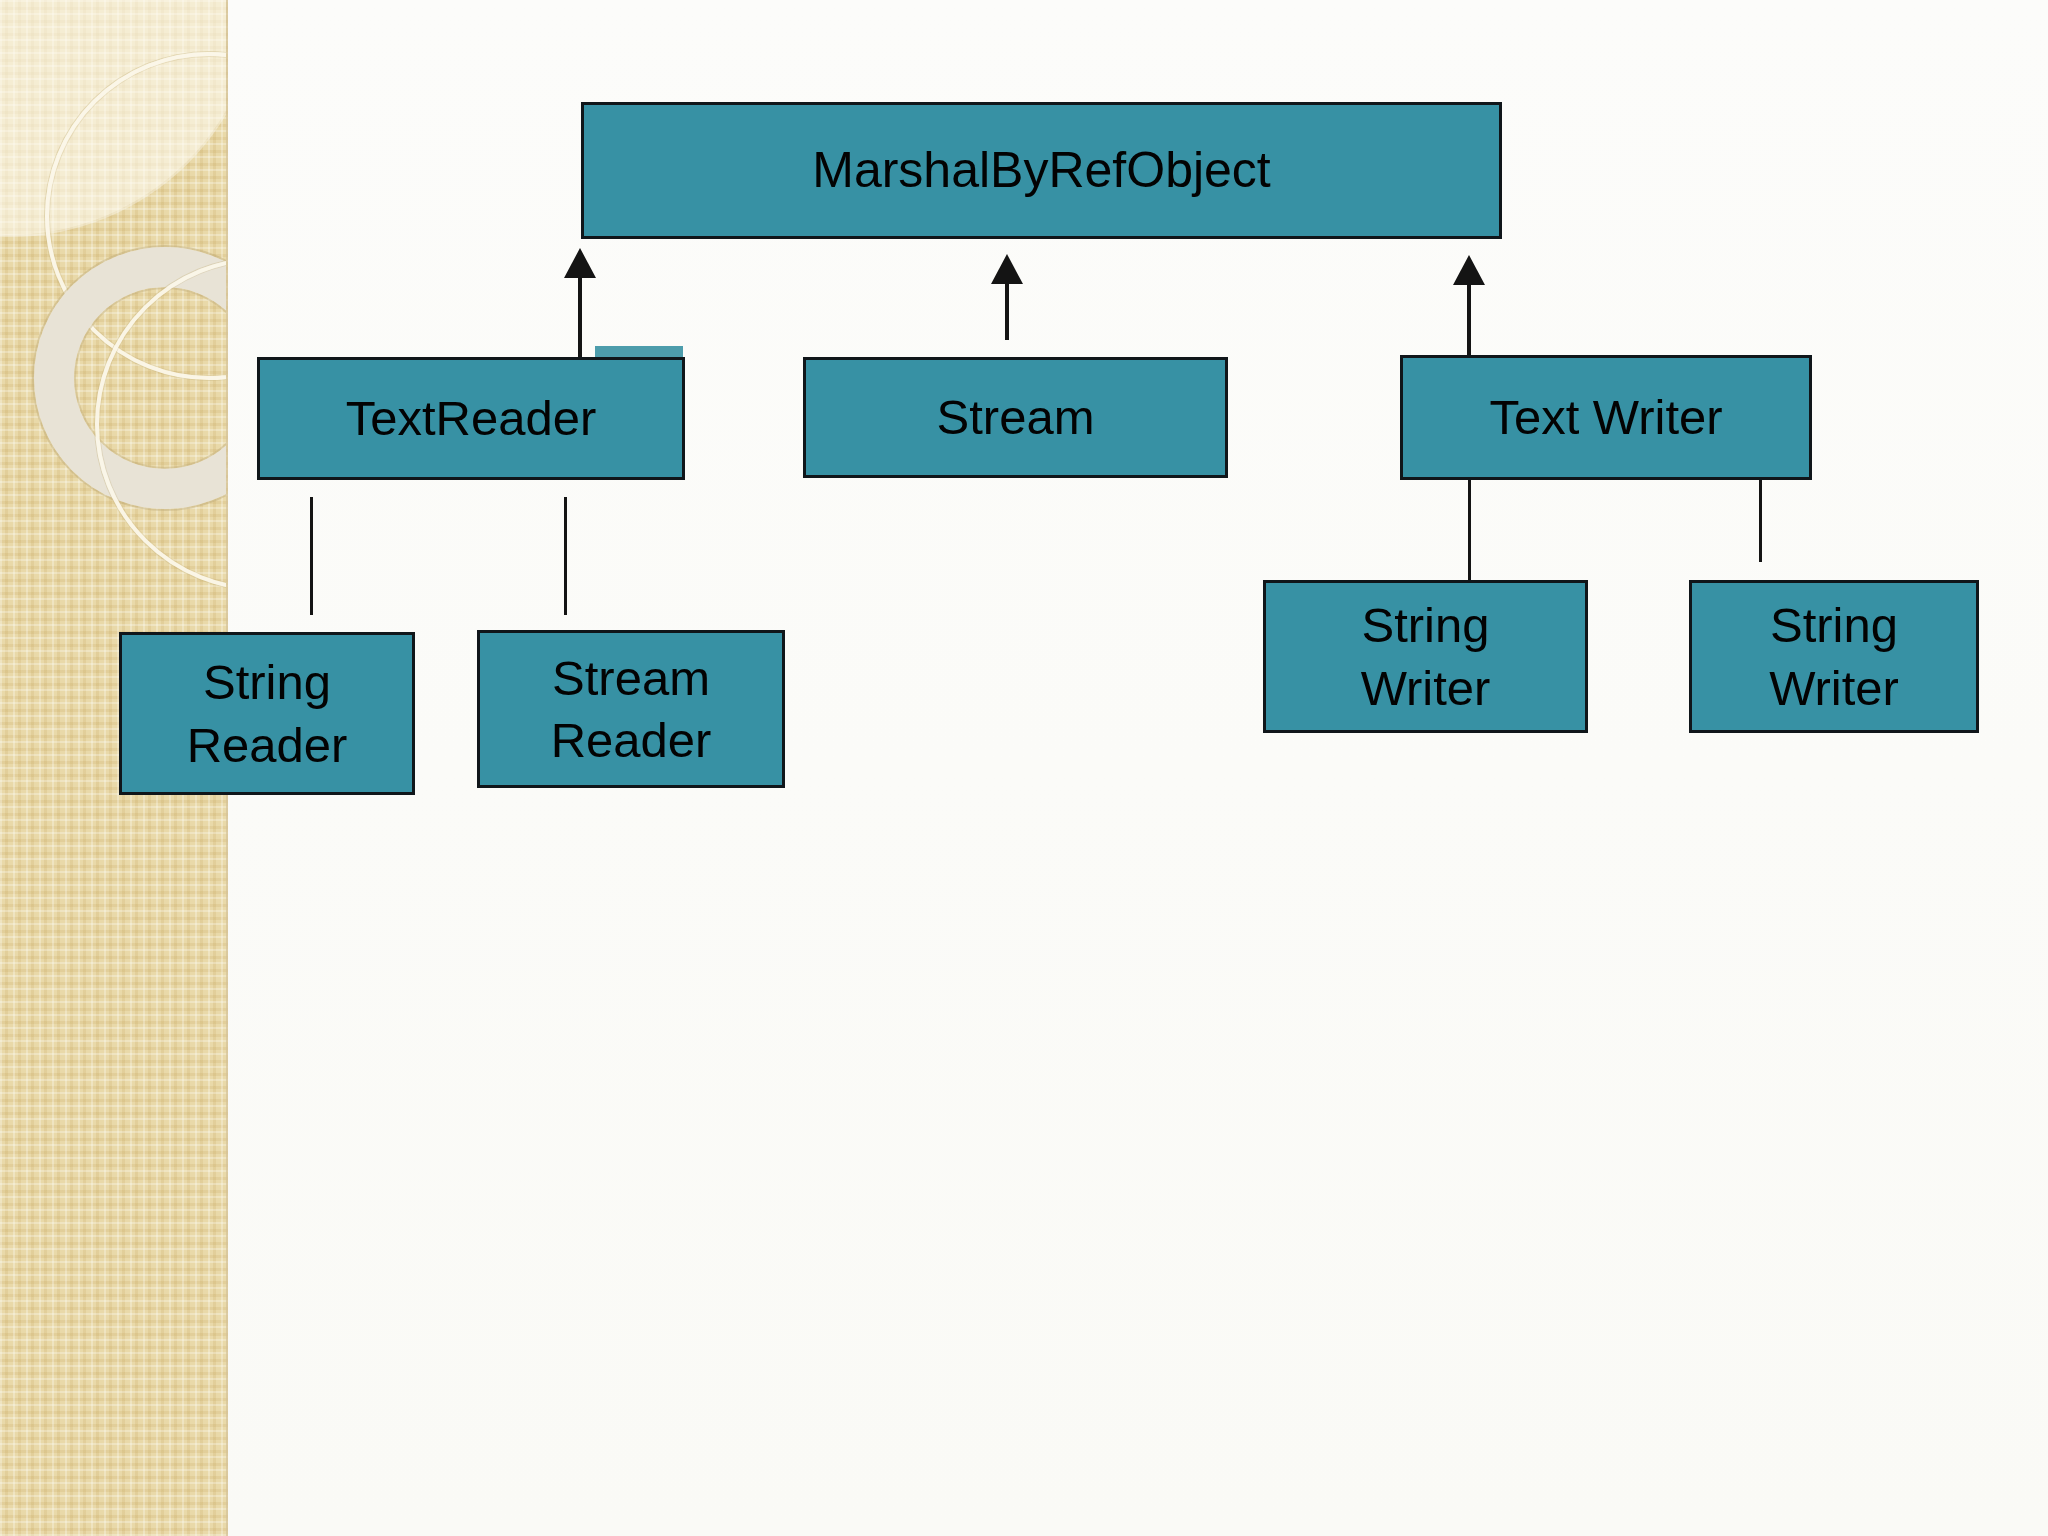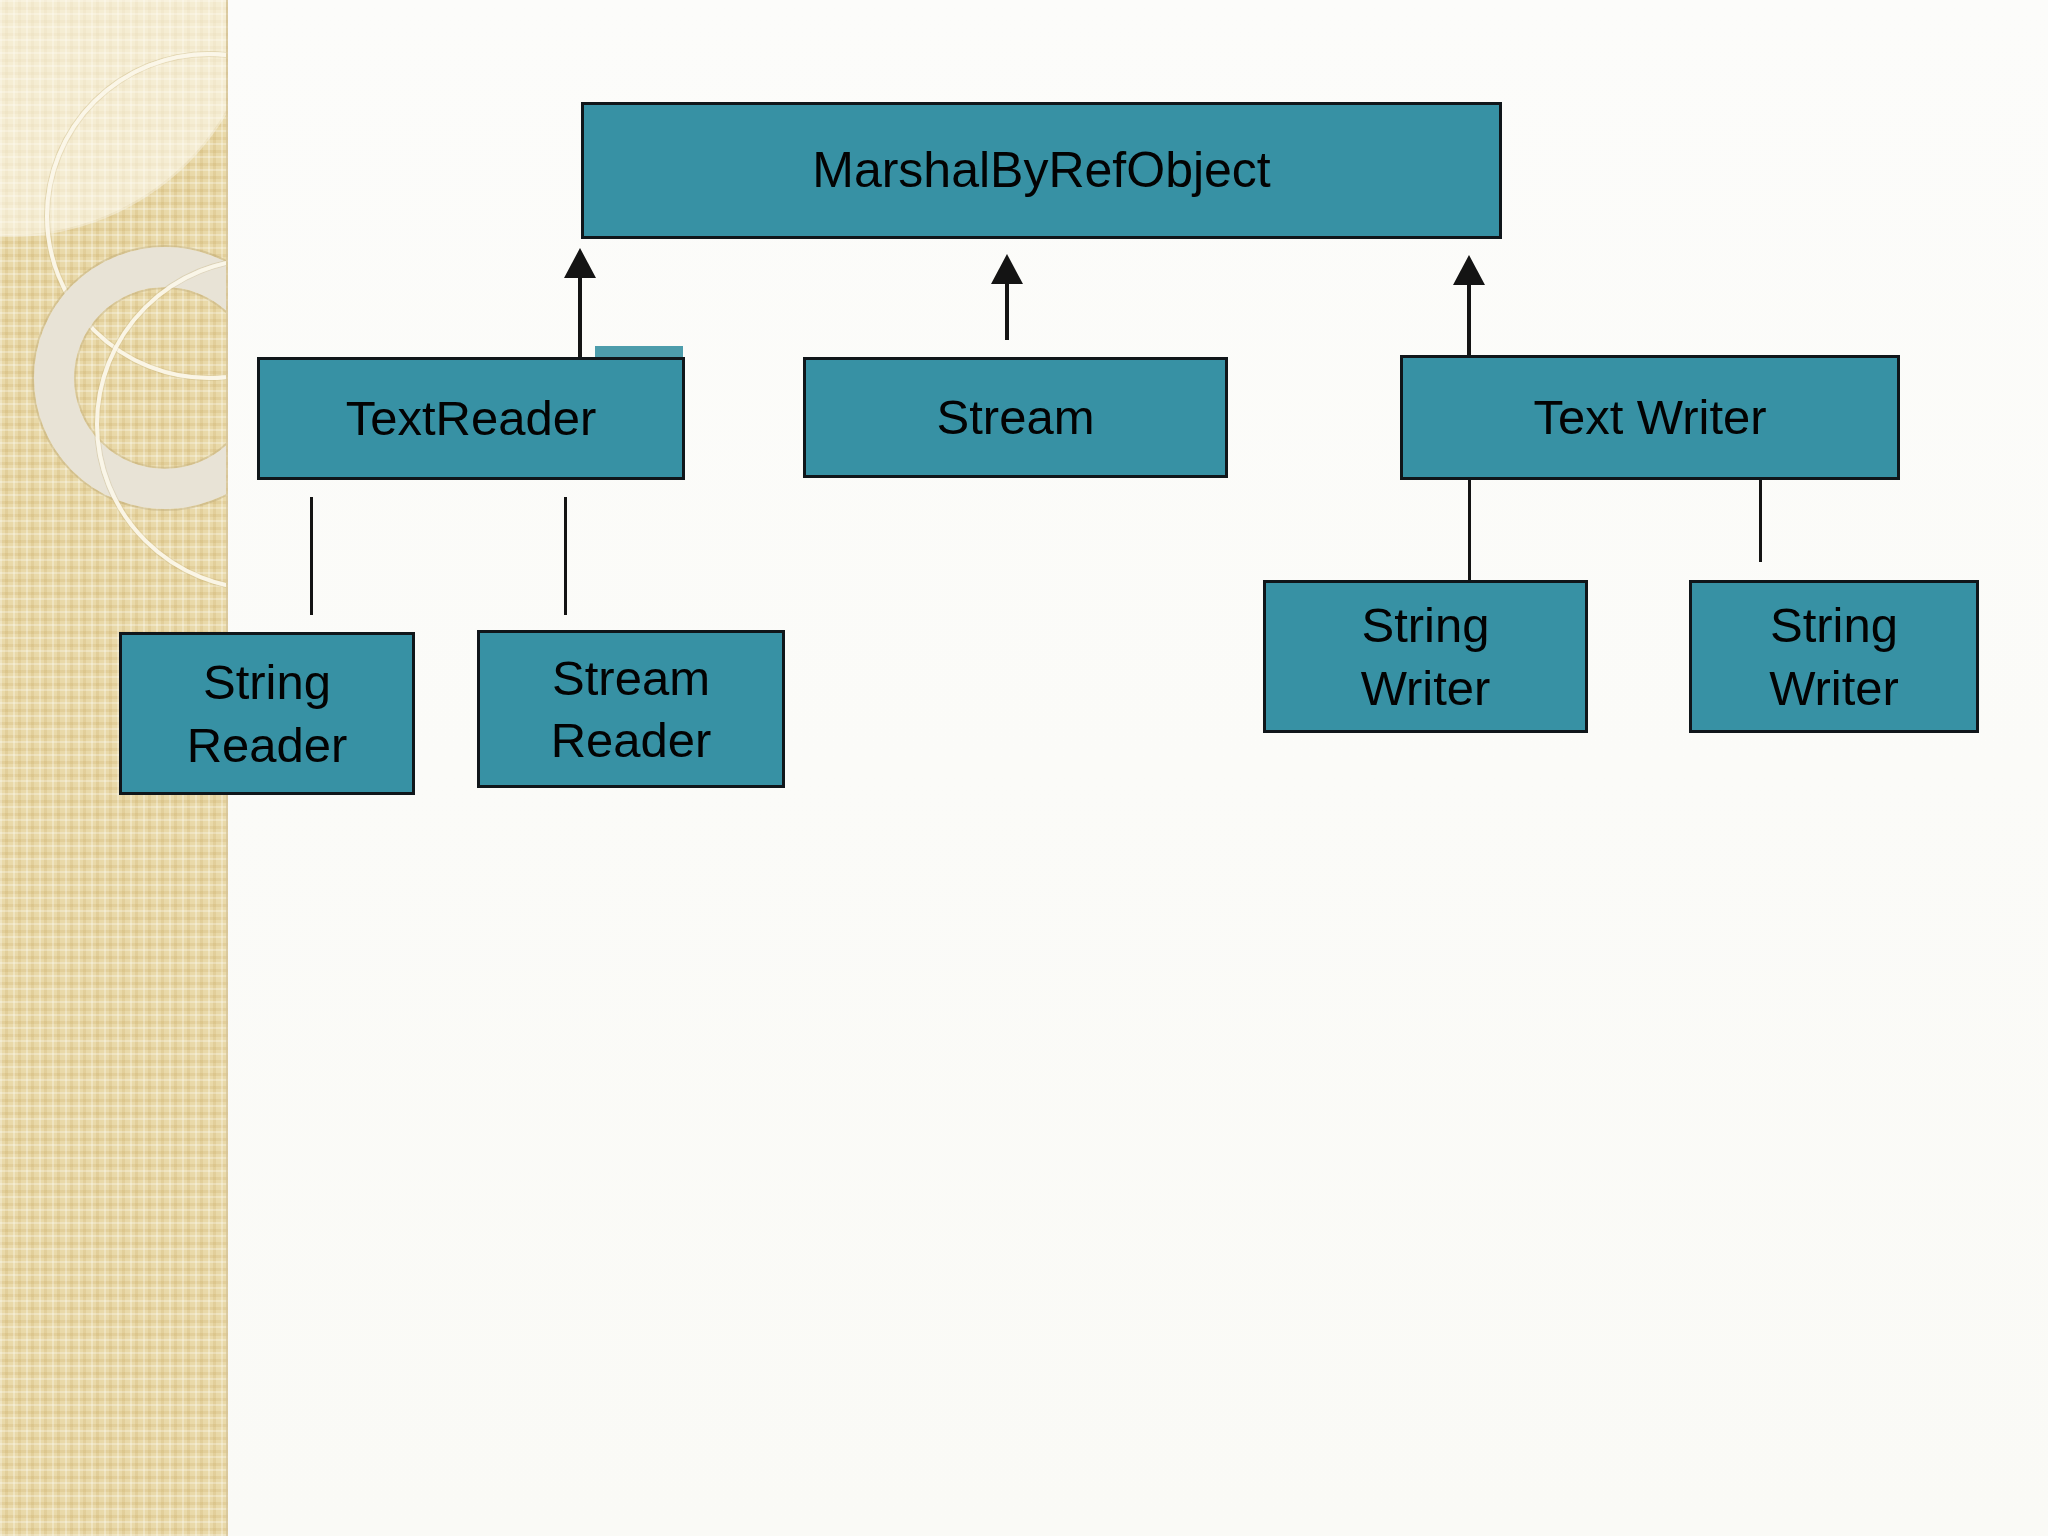--- a/index.html
+++ b/index.html
@@ -46,21 +46,21 @@
     background:#3791a4;border:3px solid #10161a;box-sizing:border-box;
     color:#030303;text-align:center;
   }
   .node .lbl{display:block;line-height:1.27;}
   .fs-xl{font-size:50px;}
   .fs-l{font-size:49px;}
 
   .n-marshal{left:581px;top:102px;width:921px;height:137px;}
   .n-textreader{left:257px;top:357px;width:428px;height:123px;}
   .n-stream{left:803px;top:357px;width:425px;height:121px;}
-  .n-textwriter{left:1400px;top:355px;width:500px;height:125px;}
+  .n-textwriter{left:1400px;top:355px;width:412px;height:125px;}
   .n-stringreader{left:119px;top:632px;width:296px;height:163px;}
   .n-streamreader{left:477px;top:630px;width:308px;height:158px;}
   .n-stringwriter-l{left:1263px;top:580px;width:325px;height:153px;}
   .n-stringwriter-r{left:1689px;top:580px;width:290px;height:153px;}
 
   .artifact{position:absolute;left:595px;top:346px;width:88px;height:12px;background:#4d9dac;}
 
   
   .edge-line{position:absolute;width:3px;background:#141414;}
   .l1{left:310px;top:497px;height:118px;}

